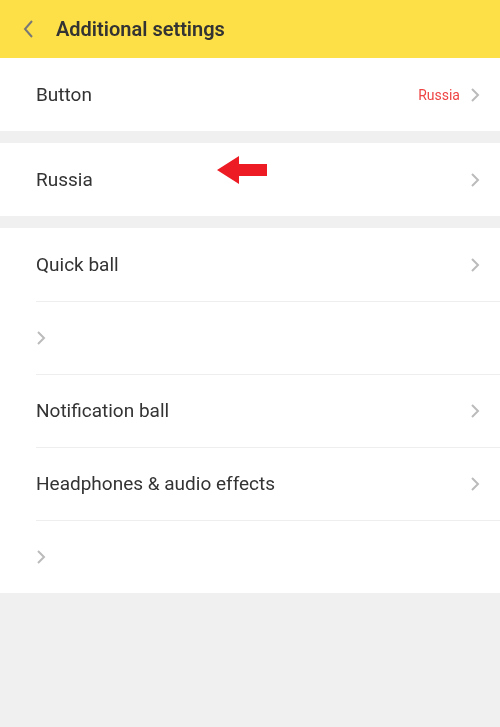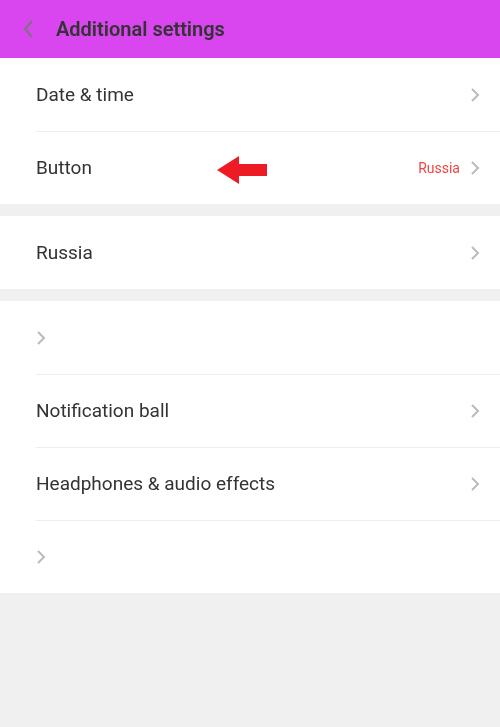--- a/index.html
+++ b/index.html
@@ -8,21 +8,21 @@
       height: 727px;
       font-family: -apple-system, BlinkMacSystemFont, 'Segoe UI', Roboto, sans-serif;
       background: #f0f0f0;
       overflow: hidden;
     }
     .header {
       display: flex;
       align-items: center;
       height: 58px;
       padding: 0 16px;
-      background: #d946ef;
+      background: #fde047;
     }
     .back-chevron {
       width: 24px;
       height: 24px;
       display: flex;
       align-items: center;
       justify-content: center;
       margin-right: 16px;
     }
     .header-title {
@@ -78,44 +78,44 @@
   <div class="back-chevron">
     <svg width="12" height="20" viewBox="0 0 12 20">
       <polyline points="10,2 3,10 10,18" fill="none" stroke="#777" stroke-width="2"></polyline>
     </svg>
   </div>
   <div class="header-title">Additional settings</div>
 </div>
 
 <div class="group">
   <div class="row">
-    <div class="row-label">Date &amp; time</div>
-    <svg class="chevron-right" viewBox="0 0 10 16">
-        <polyline points="2,2 8,8 2,14" fill="none" stroke="#bbb" stroke-width="2"></polyline>
-      </svg>
-  </div>
-  <div class="row">
     <div class="row-label">Button</div>
     <div class="row-value">Russia</div>
     <svg class="chevron-right" viewBox="0 0 10 16">
         <polyline points="2,2 8,8 2,14" fill="none" stroke="#bbb" stroke-width="2"></polyline>
       </svg>
   </div>
 </div>
 
 <div class="group">
   <div class="row">
     <div class="row-label">Russia</div>
     <svg class="chevron-right" viewBox="0 0 10 16">
         <polyline points="2,2 8,8 2,14" fill="none" stroke="#bbb" stroke-width="2"></polyline>
       </svg>
   </div>
 </div>
 
 <div class="group">
+  <div class="row">
+    <div class="row-label">Quick ball</div>
+    <svg class="chevron-right" viewBox="0 0 10 16">
+        <polyline points="2,2 8,8 2,14" fill="none" stroke="#bbb" stroke-width="2"></polyline>
+      </svg>
+  </div>
   <div class="row">
     <svg class="chevron-right" viewBox="0 0 10 16">
         <polyline points="2,2 8,8 2,14" fill="none" stroke="#bbb" stroke-width="2"></polyline>
       </svg>
   </div>
   <div class="row">
     <div class="row-label">Notification ball</div>
     <svg class="chevron-right" viewBox="0 0 10 16">
         <polyline points="2,2 8,8 2,14" fill="none" stroke="#bbb" stroke-width="2"></polyline>
       </svg>

